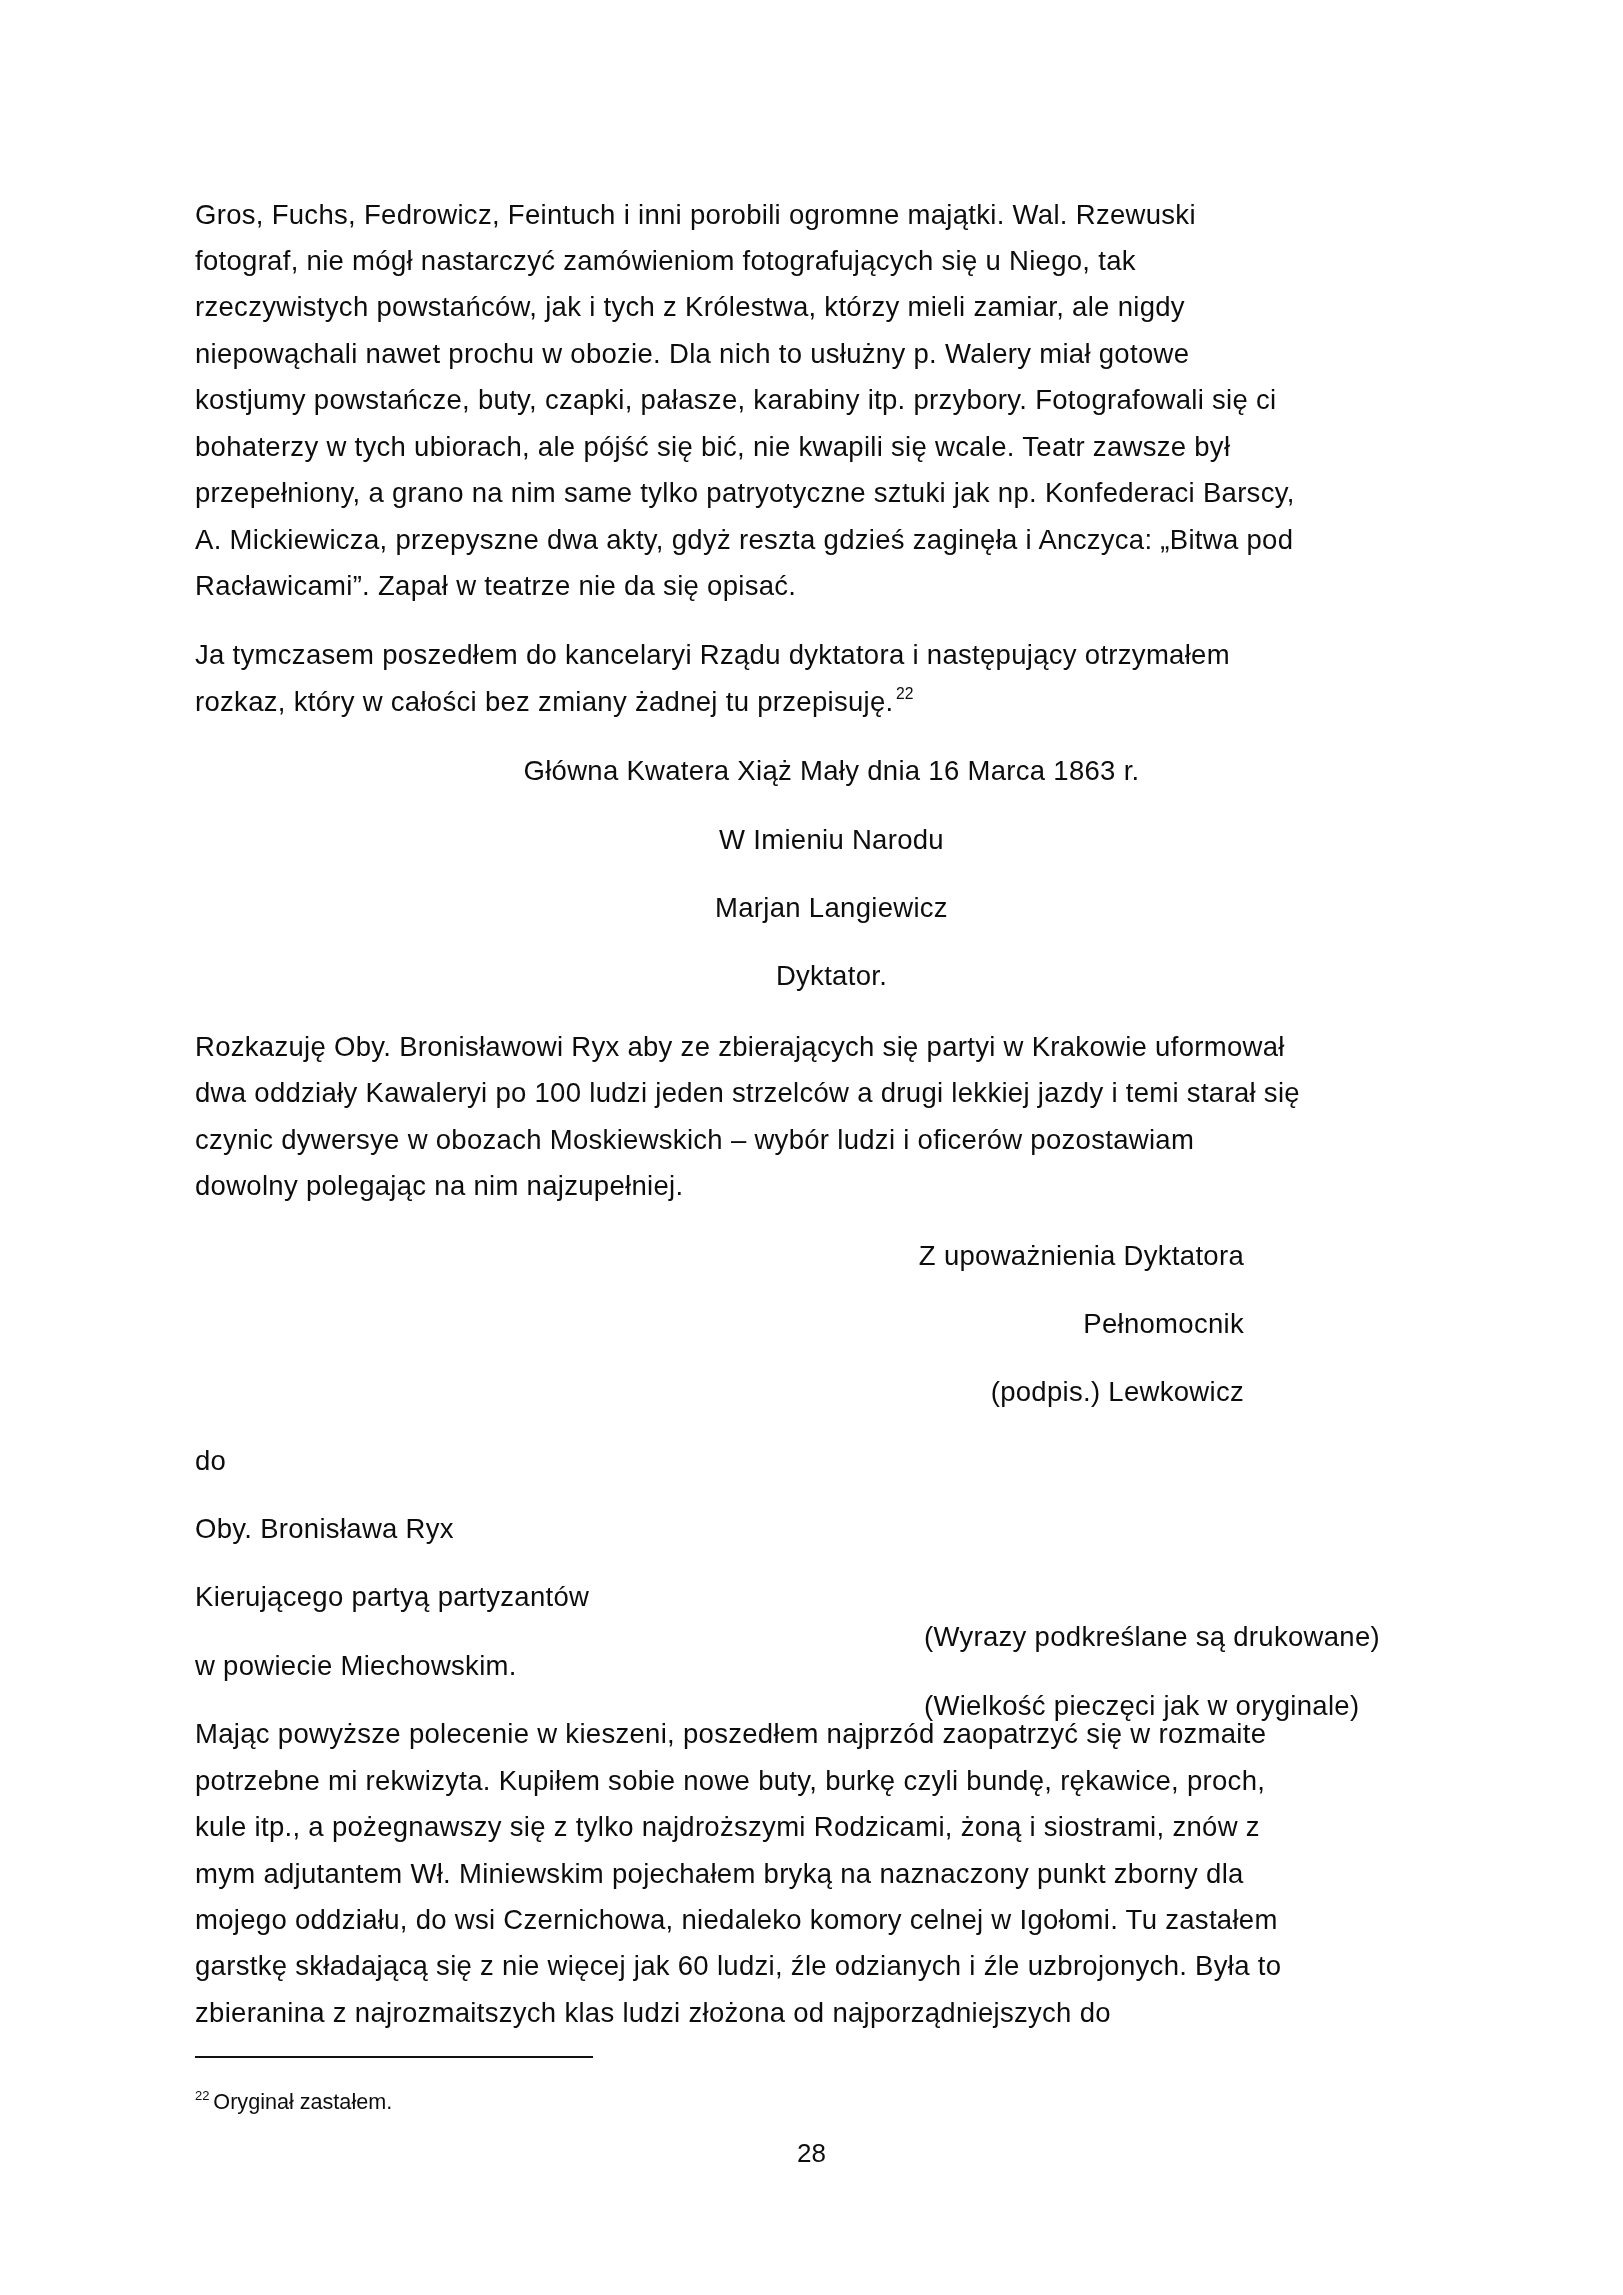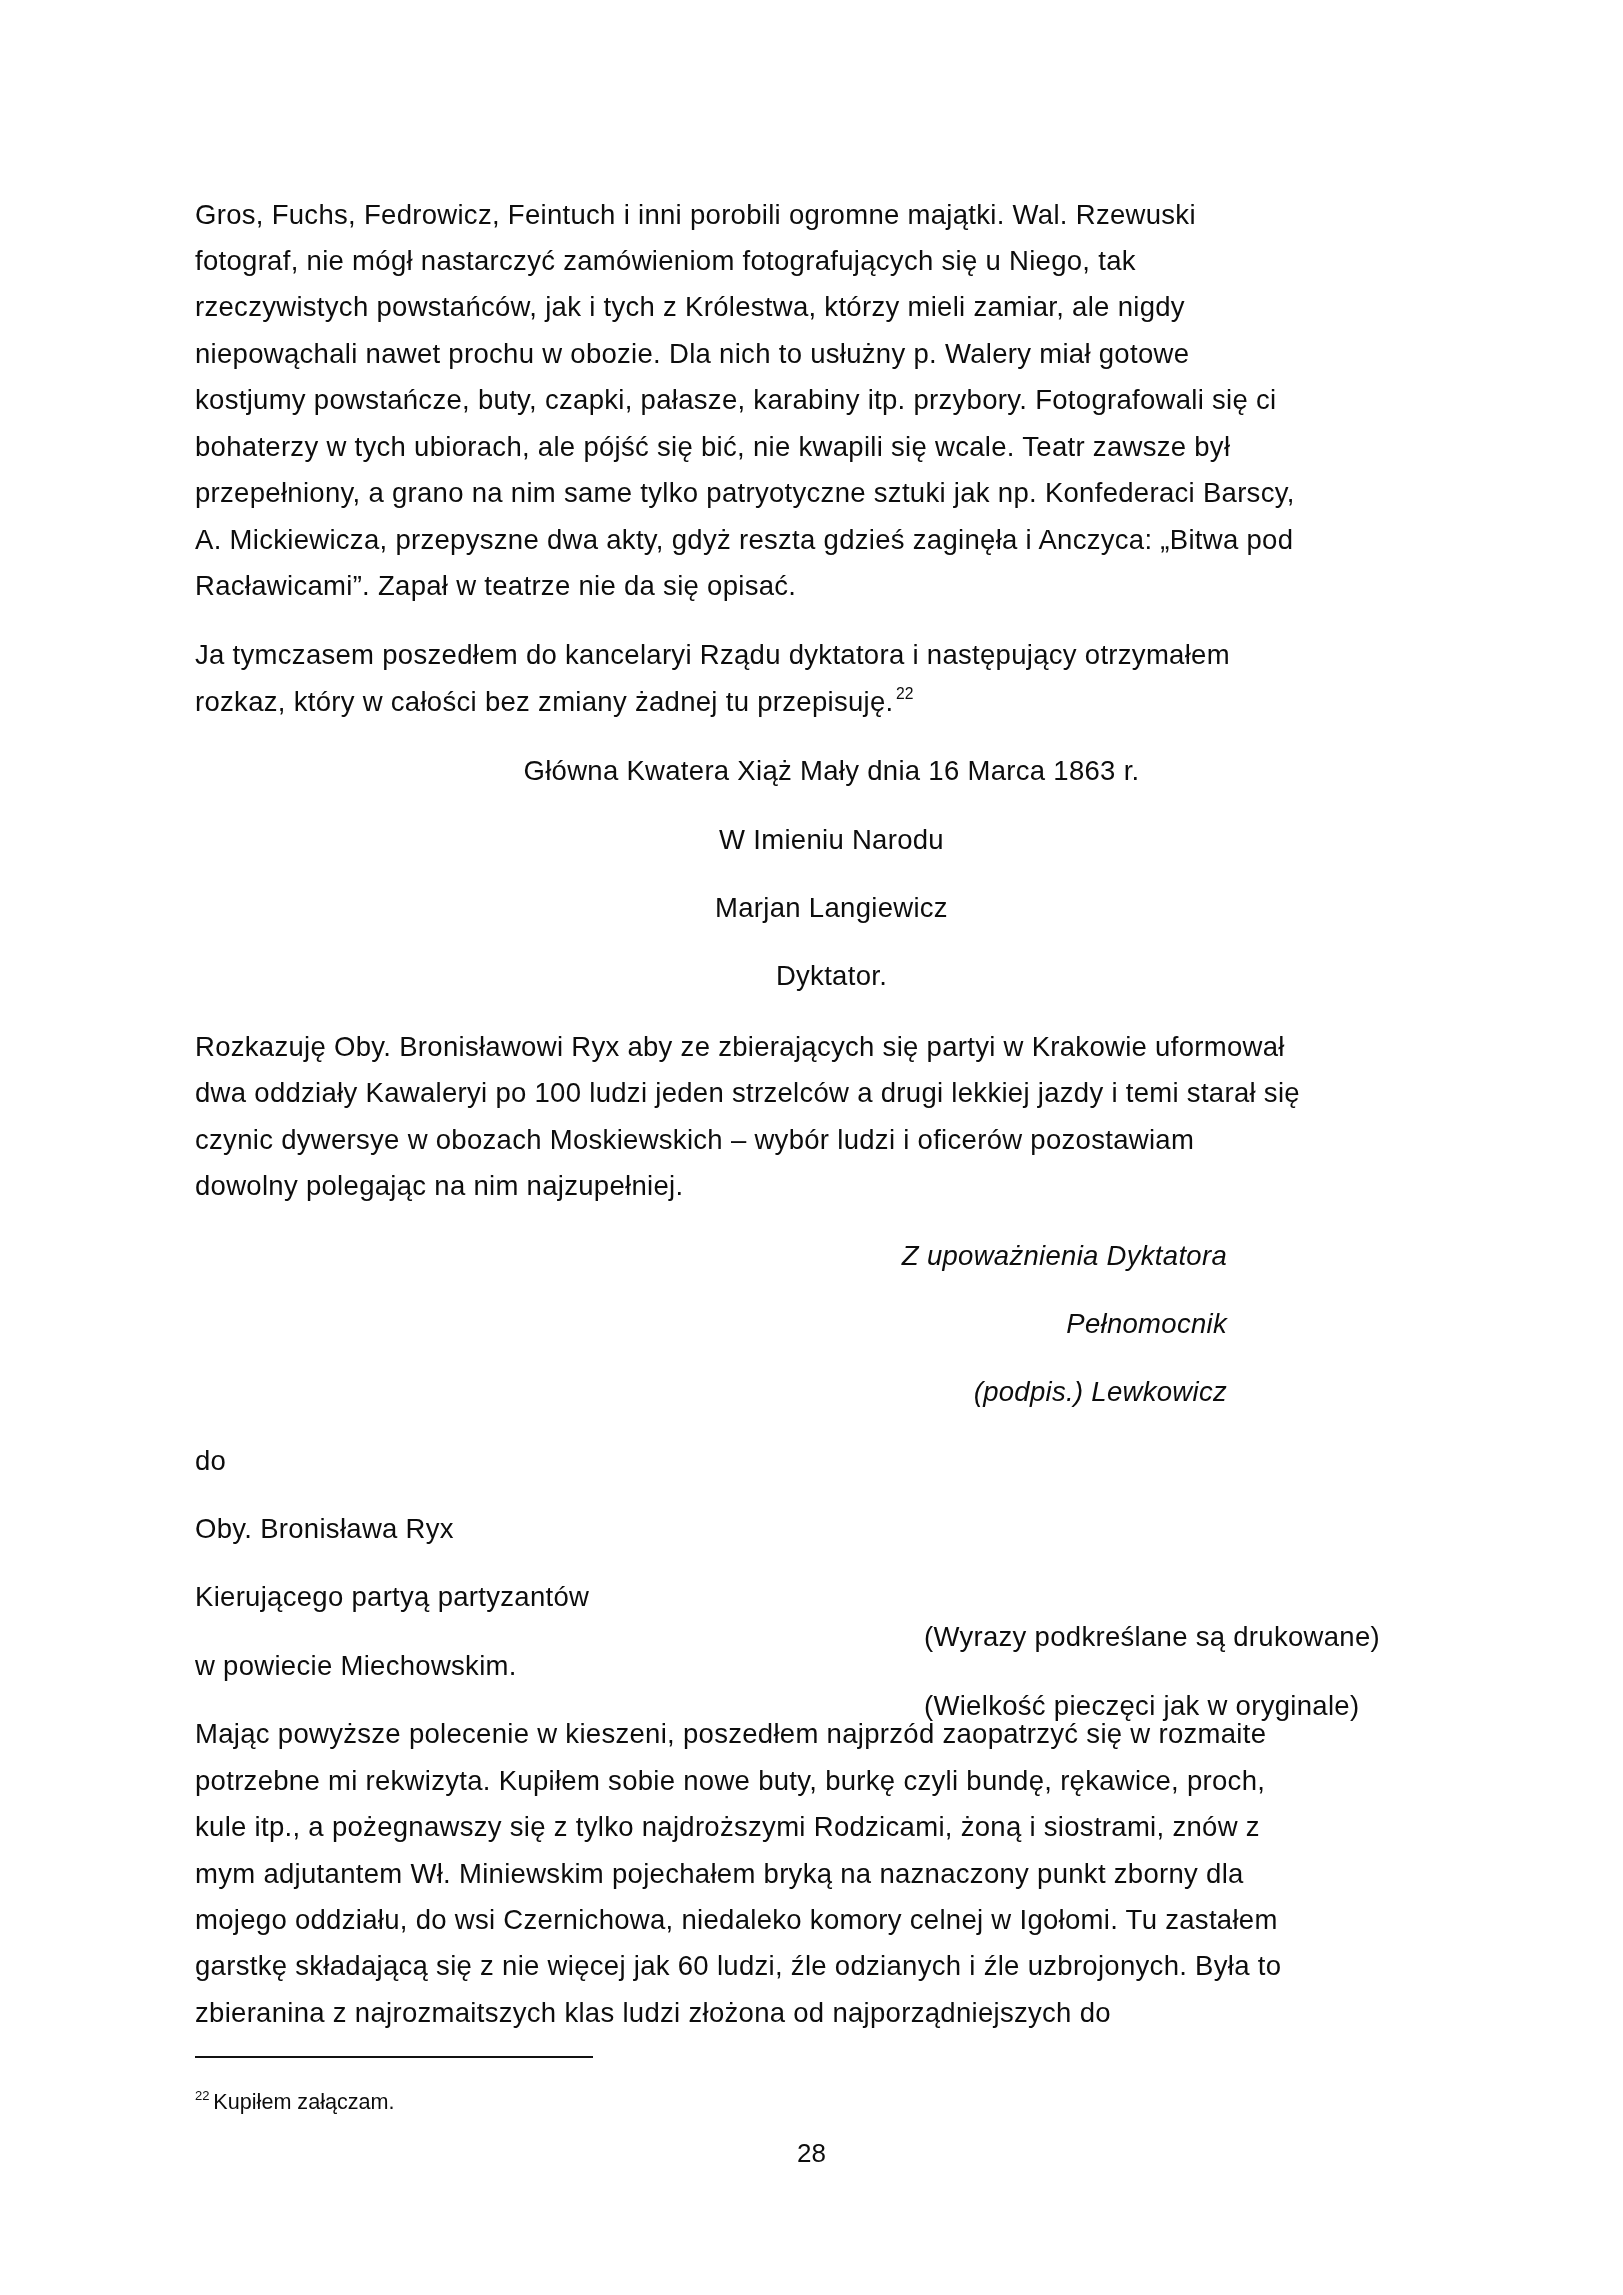--- a/index.html
+++ b/index.html
@@ -8,21 +8,21 @@
     font-family: "Liberation Sans", "DejaVu Sans", sans-serif;
     color: #0d0d0d;
   }
   .page { position: absolute; left: 0; top: 0; width: 1427px; height: 2295px; }
   .line {
     position: absolute; left: 195px; white-space: nowrap;
     font-size: 27.5px; line-height: 33px; height: 33px;
     letter-spacing: 0.3px;
   }
   .center { left: 0; width: 1623px; text-align: center; padding-left: 20px; }
-  .right { left: auto; right: 200px; text-align: right; font-style: italic; }
+  .right { left: auto; right: 183px; text-align: right; }
   .col2 { left: 924px; margin-top: 40px; }
   sup.fn { font-size: 15.7px; vertical-align: 11.8px; line-height: 0; margin-left: 2.6px; letter-spacing: 0; }
   .rule { position: absolute; left: 195px; top: 2056px; width: 398px; height: 2px; background: #111; }
   .footnote {
     position: absolute; left: 195px; top: 2089px; white-space: nowrap;
     font-size: 21.6px; line-height: 26px;
   }
   .footnote sup { font-size: 13px; vertical-align: 9.2px; line-height: 0; margin-right: 3.9px; }
   .pageno {
     position: absolute; left: 0; width: 1623px; top: 2138px; text-align: center;
@@ -84,17 +84,17 @@
     <div class="line" style="top:1717px">Mając powyższe polecenie w kieszeni, poszedłem najprzód zaopatrzyć się w rozmaite</div>
     <div class="line" style="top:1764px">potrzebne mi rekwizyta. Kupiłem sobie nowe buty, burkę czyli bundę, rękawice, proch,</div>
     <div class="line" style="top:1810px">kule itp., a pożegnawszy się z tylko najdroższymi Rodzicami, żoną i siostrami, znów z</div>
     <div class="line" style="top:1857px">mym adjutantem Wł. Miniewskim pojechałem bryką na naznaczony punkt zborny dla</div>
     <div class="line" style="top:1903px">mojego oddziału, do wsi Czernichowa, niedaleko komory celnej w Igołomi. Tu zastałem</div>
     <div class="line" style="top:1949px">garstkę składającą się z nie więcej jak 60 ludzi, źle odzianych i źle uzbrojonych. Była to</div>
     <div class="line" style="top:1996px">zbieranina z najrozmaitszych klas ludzi złożona od najporządniejszych do</div>
   </div>
 
   <div class="rule"></div>
-  <div class="footnote"><sup>22</sup><span>Kupiłem załączam.</span></div>
+  <div class="footnote"><sup>22</sup><span>Oryginał zastałem.</span></div>
 
   <div class="pageno">28</div>
 </div>
 
 
 </body></html>

